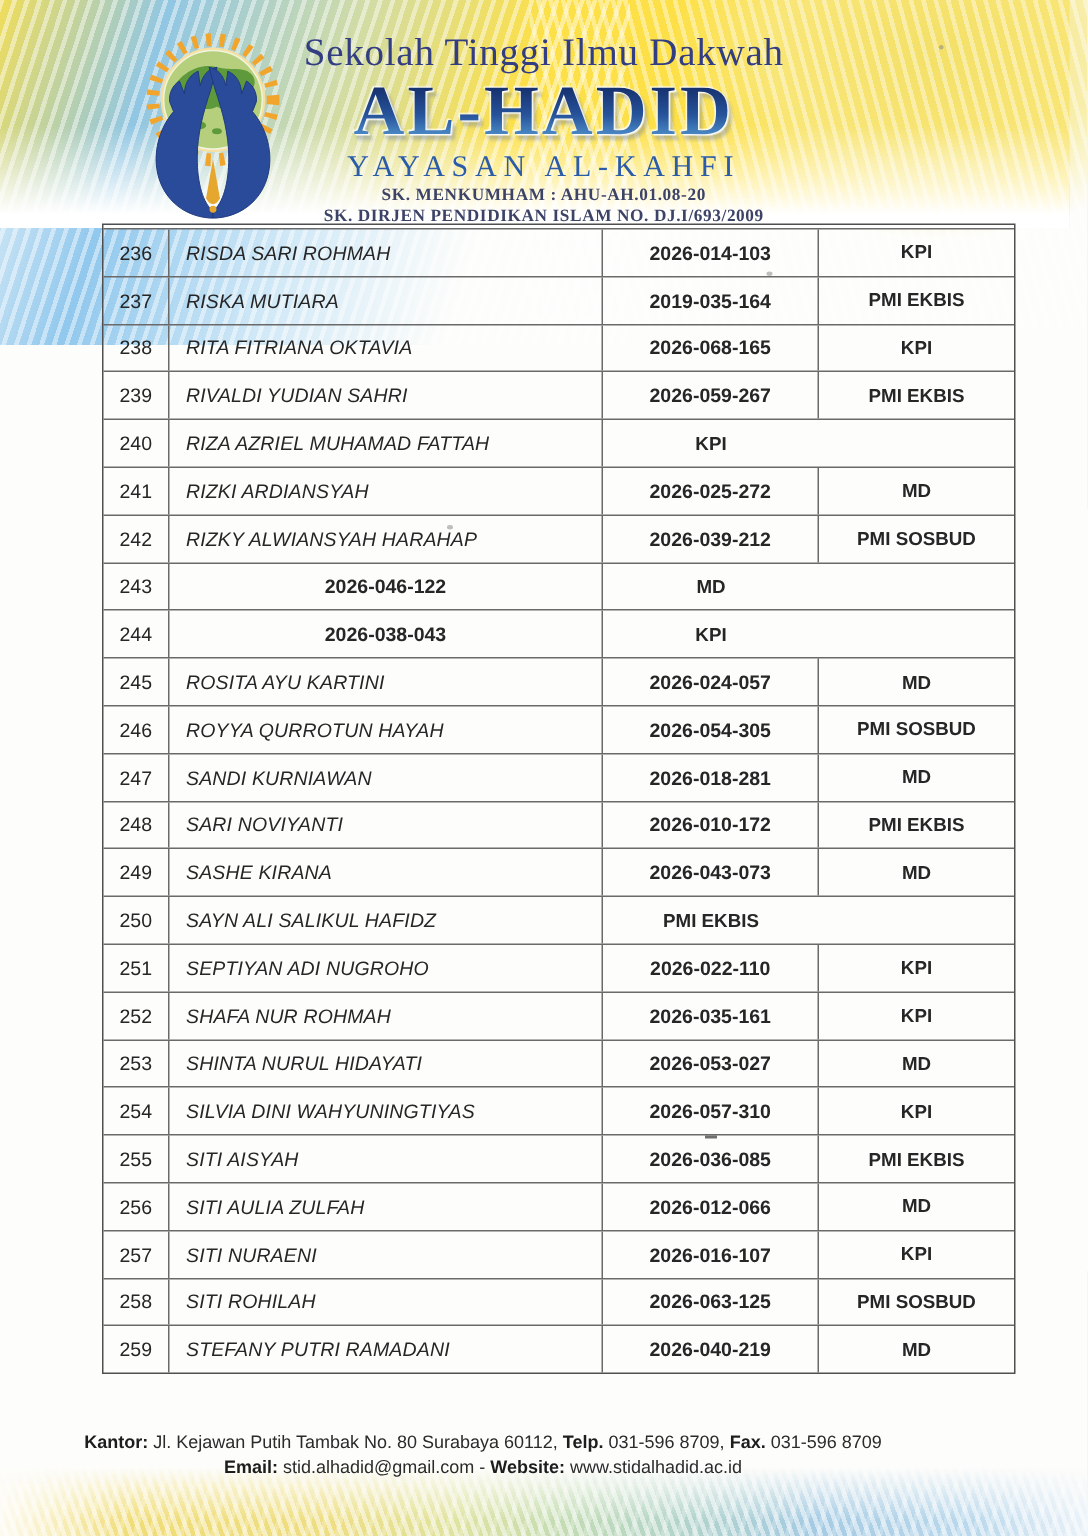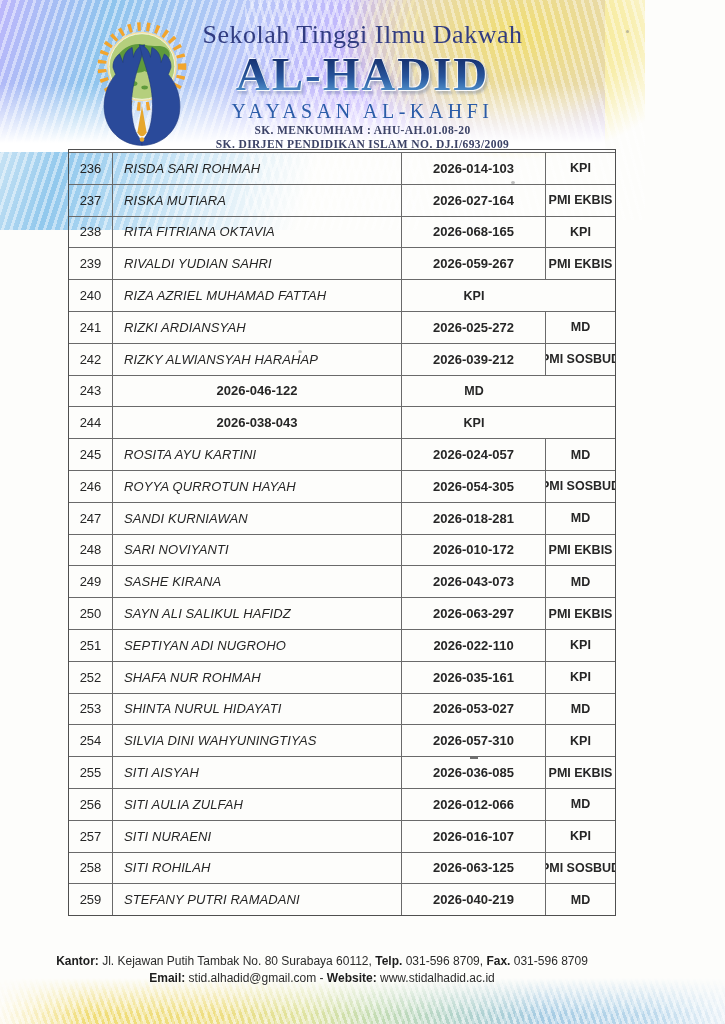--- a/index.html
+++ b/index.html
@@ -4,21 +4,21 @@
 <style>
   html,body{margin:0;padding:0;}
   body{background:#e9e9e9;}
   .sheet{
     position:relative; width:725px; height:1024px; margin:0 auto;
     background:#fdfdfb; overflow:hidden;
     font-family:"Liberation Sans", sans-serif;
   }
 
   
-  .hdr{position:absolute; left:0; top:0; width:605px; height:152px; background:#c4b5fd;}
+  .hdr{position:absolute; left:0; top:0; width:713px; height:152px; background:#fde047;}
   .hdr-blue{
     position:absolute; left:-50px; top:-70px; width:470px; height:300px;
     background:
       repeating-linear-gradient(108deg, rgba(255,255,255,0) 0 5px, rgba(255,255,255,.45) 5px 8px),
       linear-gradient(108deg, rgba(150,200,235,0) 10%, rgba(139,197,236,.95) 33%, rgba(173,216,243,.55) 56%, rgba(255,255,255,0) 78%);
   }
   .hdr-yellow{
     position:absolute; right:-40px; top:-80px; width:400px; height:300px;
     background:
       repeating-linear-gradient(75deg, rgba(255,255,255,0) 0 5px, rgba(255,255,255,.4) 5px 8px),
@@ -42,21 +42,21 @@
     font-family:"Liberation Serif", serif; font-size:20px; letter-spacing:4.5px;
     color:#2b5ca8; margin-top:2px;
   }
   .sk{
     font-family:"Liberation Serif", serif; font-size:11.5px; line-height:1.15;
     letter-spacing:.4px; color:#3c4366; margin-top:1px;font-weight:bold;
   }
 
   
   .stable{
-    position:absolute; left:68px; top:149px; width:548px;
+    position:absolute; left:68px; top:149px; width:609px;
     border:1.5px solid #4f4f4f; box-sizing:border-box; background:transparent;
   }
   .stub{height:2px; border-bottom:1px solid #6a6a6a;}
   .trow{
     display:grid; grid-template-columns:44px 289px 144px 1fr;
     height:30.8px; border-bottom:1px solid #6a6a6a;
   }
   .trow:last-child{border-bottom:none;}
   .c{
     display:flex; align-items:center; border-right:1px solid #6a6a6a;
@@ -137,21 +137,21 @@
     <div class="stub"></div>
   <div class="trow">
       <div class="c no">236</div>
       <div class="c name">RISDA SARI ROHMAH</div>
       <div class="c sid">2026-014-103</div>
       <div class="c prog">KPI</div>
     </div>
       <div class="trow">
       <div class="c no">237</div>
       <div class="c name">RISKA MUTIARA</div>
-      <div class="c sid">2026-027-164</div>
+      <div class="c sid">2019-035-164</div>
       <div class="c prog">PMI EKBIS</div>
     </div>
       <div class="trow">
       <div class="c no">238</div>
       <div class="c name">RITA FITRIANA OKTAVIA</div>
       <div class="c sid">2026-068-165</div>
       <div class="c prog">KPI</div>
     </div>
       <div class="trow">
       <div class="c no">239</div>
@@ -212,21 +212,20 @@
     </div>
       <div class="trow">
       <div class="c no">249</div>
       <div class="c name">SASHE KIRANA</div>
       <div class="c sid">2026-043-073</div>
       <div class="c prog">MD</div>
     </div>
       <div class="trow">
       <div class="c no">250</div>
       <div class="c name">SAYN ALI SALIKUL HAFIDZ</div>
-      <div class="c sid">2026-063-297</div>
       <div class="c prog">PMI EKBIS</div>
     </div>
       <div class="trow">
       <div class="c no">251</div>
       <div class="c name">SEPTIYAN ADI NUGROHO</div>
       <div class="c sid">2026-022-110</div>
       <div class="c prog">KPI</div>
     </div>
       <div class="trow">
       <div class="c no">252</div>

